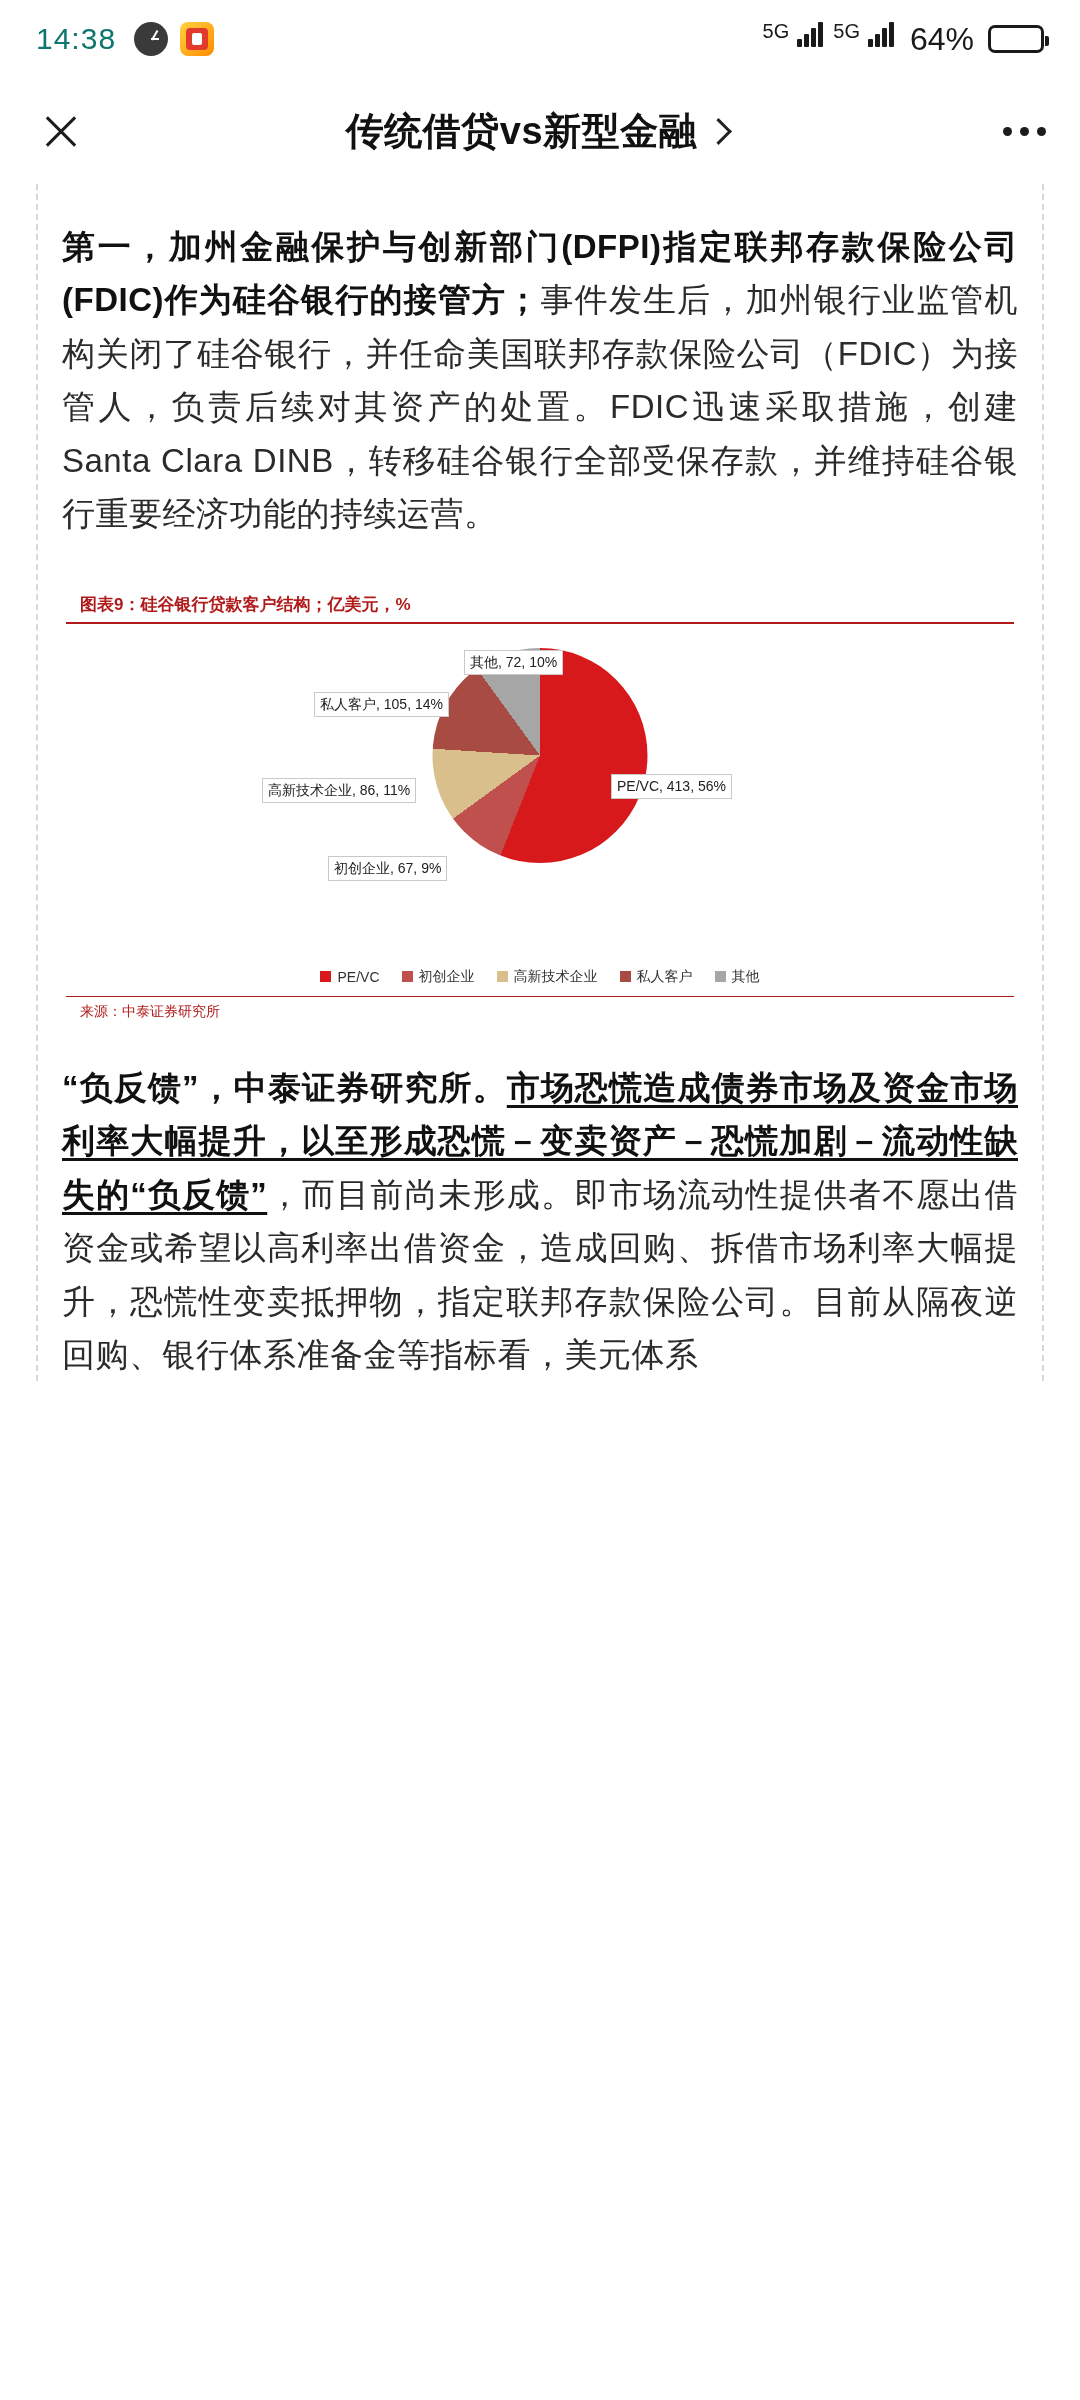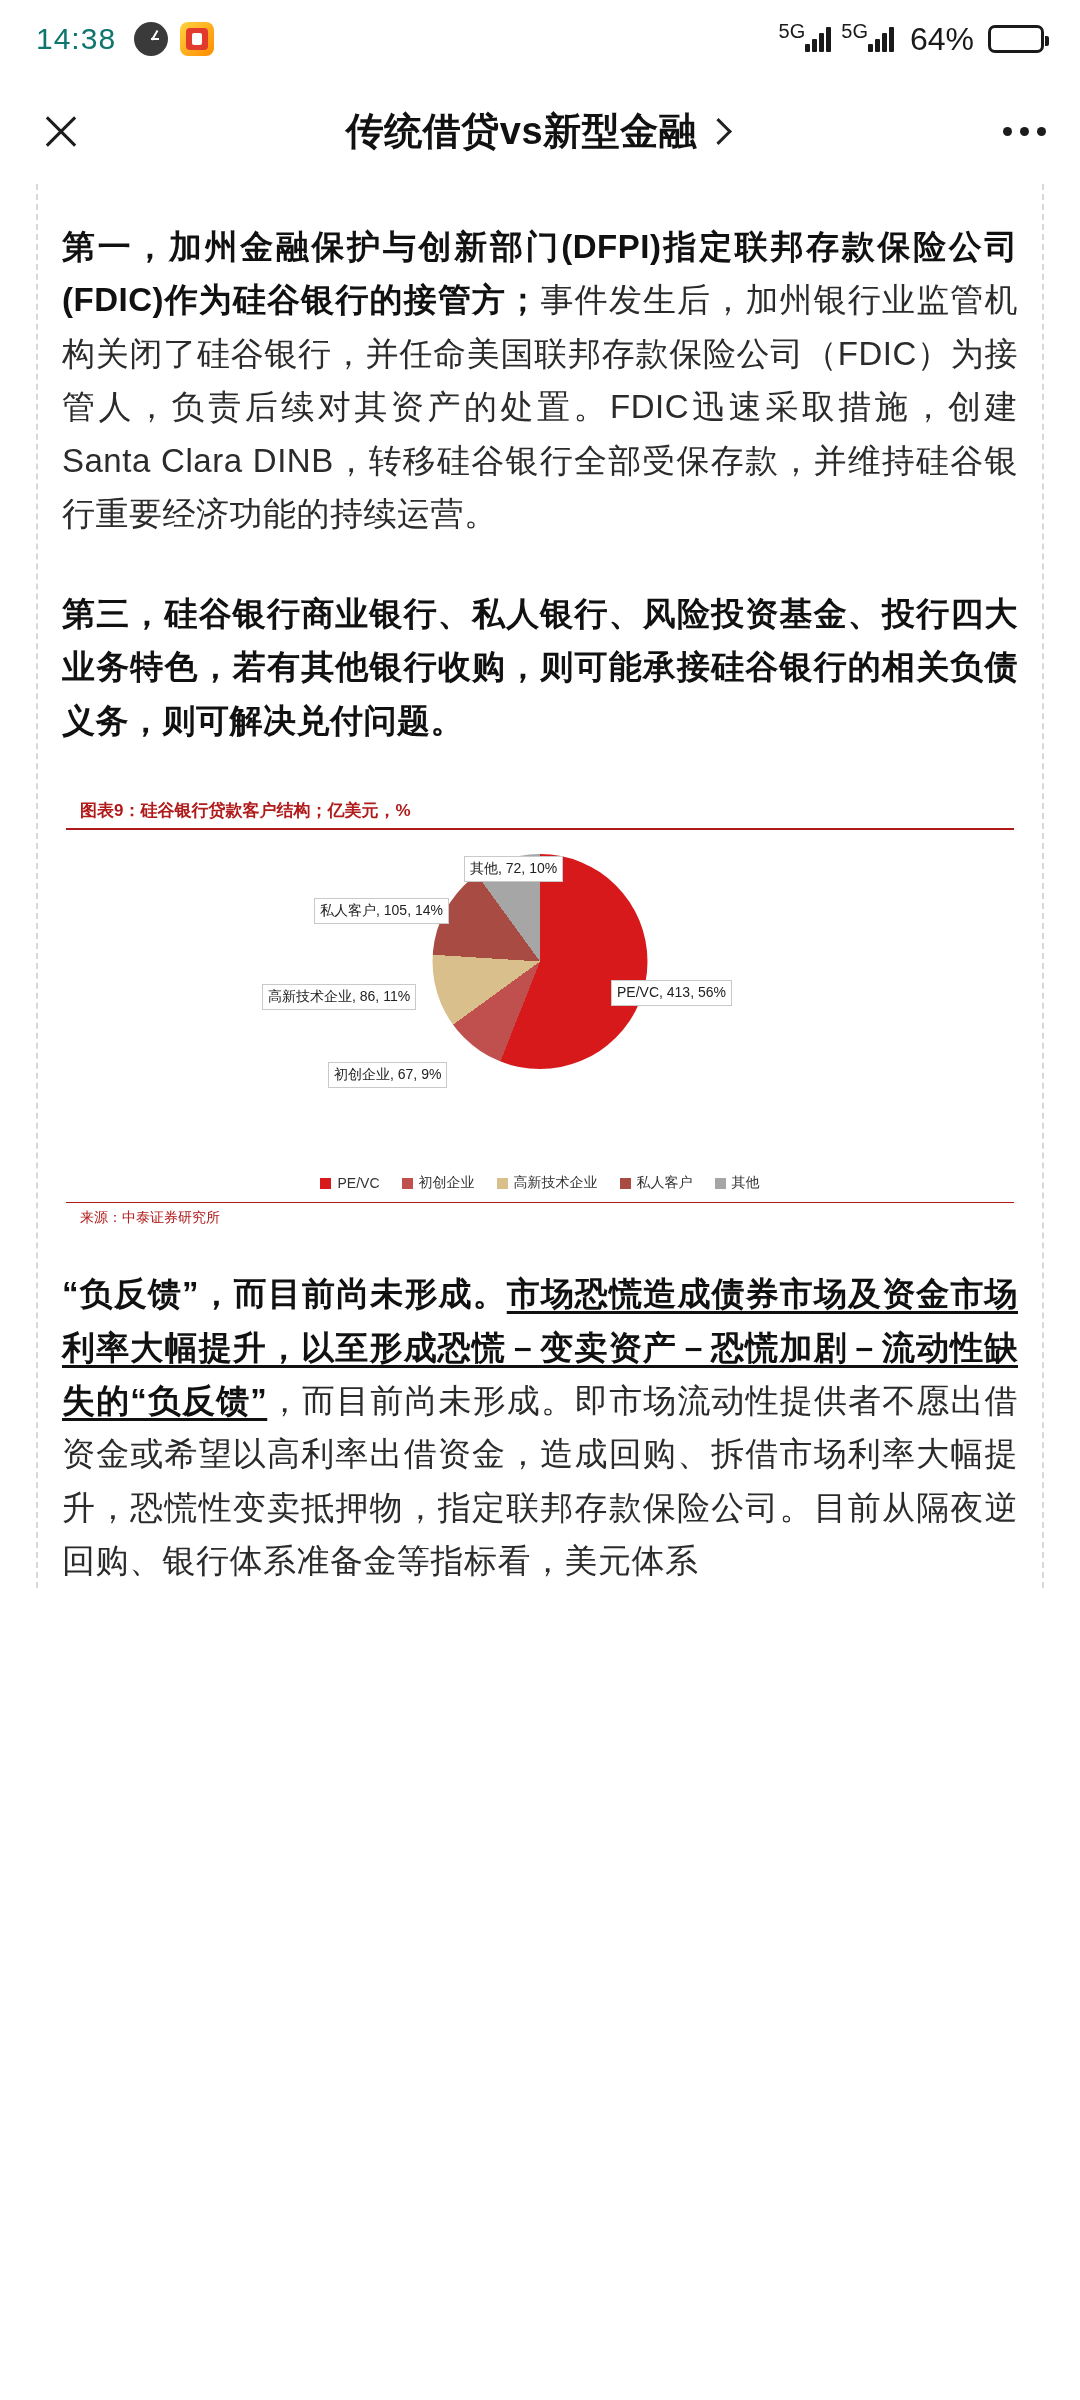--- a/index.html
+++ b/index.html
@@ -88,22 +88,22 @@
     border-radius: 2px;
   }
   .status-spacer { flex: 1; }
   .status-right {
     display: flex;
     align-items: center;
     gap: 10px;
   }
   .signal-group {
     display: flex;
-    align-items: center;
-    gap: 0;
+    align-items: flex-start;
+    gap: 8px;
   }
   .signal-label {
     font-size: 20px;
     color: #1a1a1a;
     line-height: 1;
     margin-bottom: 16px;
     font-weight: 500;
   }
   .signal-bars {
     display: flex;
@@ -388,23 +388,20 @@
   <div class="dashed-line dashed-left"></div>
   <div class="dashed-line dashed-right"></div>
 
   <div class="content">
 
     <p class="para">
       <b>第一，加州金融保护与创新部门(DFPI)指定联邦存款保险公司(FDIC)作为硅谷银行的接管方；</b><span>事件发生后，加州银行业监管机构关闭了硅谷银行，并任命美国联邦存款保险公司（FDIC）为接管人，负责后续对其资产的处置。FDIC迅速采取措施，创建Santa Clara DINB，转移硅谷银行全部受保存款，并维持硅谷银行重要经济功能的持续运营。</span>
     </p>
 
 
-    <p class="para">
-      <b>第三，硅谷银行商业银行、私人银行、风险投资基金、投行四大业务特色，若有其他银行收购，则可能承接硅谷银行的相关负债义务，则可解决兑付问题。</b><span></span>
-    </p>
 
     <div class="chart-card">
       <span class="chart-title">图表9：硅谷银行贷款客户结构；亿美元，%</span>
 
       <div class="chart-area">
         <div class="pie-wrap">
           <div class="pie" id="pie-shape" style="background: conic-gradient(rgb(215, 25, 28) 0deg, rgb(215, 25, 28) 201.6deg, rgb(192, 80, 77) 201.6deg, rgb(192, 80, 77) 234deg, rgb(217, 191, 140) 234deg, rgb(217, 191, 140) 273.6deg, rgb(168, 75, 66) 273.6deg, rgb(168, 75, 66) 324deg, rgb(166, 166, 166) 324deg, rgb(166, 166, 166) 360deg);"></div>
         </div>
 
         <div class="lbl lbl-other">其他, 72, 10%</div>
@@ -434,17 +431,17 @@
           <span class="item">
             <i style="background: rgb(166, 166, 166);"></i>
             <span>其他</span>
           </span>
         </div>
 
       <div class="chart-source">来源：中泰证券研究所</div>
     </div>
 
     <p class="para">
-      <b>“负反馈”，而目前尚未形成。</b><b class="u">市场恐慌造成债券市场及资金市场利率大幅提升，以至形成恐慌－变卖资产－恐慌加剧－流动性缺失的“负反馈”</b><span>，而目前尚未形成。即市场流动性提供者不愿出借资金或希望以高利率出借资金，造成回购、拆借市场利率大幅提升，恐慌性变卖抵押物，指定联邦存款保险公司。目前从隔夜逆回购、银行体系准备金等指标看，美元体系</span>
+      <b>“负反馈”，中泰证券研究所。</b><b class="u">市场恐慌造成债券市场及资金市场利率大幅提升，以至形成恐慌－变卖资产－恐慌加剧－流动性缺失的“负反馈”</b><span>，而目前尚未形成。即市场流动性提供者不愿出借资金或希望以高利率出借资金，造成回购、拆借市场利率大幅提升，恐慌性变卖抵押物，指定联邦存款保险公司。目前从隔夜逆回购、银行体系准备金等指标看，美元体系</span>
     </p>
 
   </div>
 </div>
 
 </body></html>

